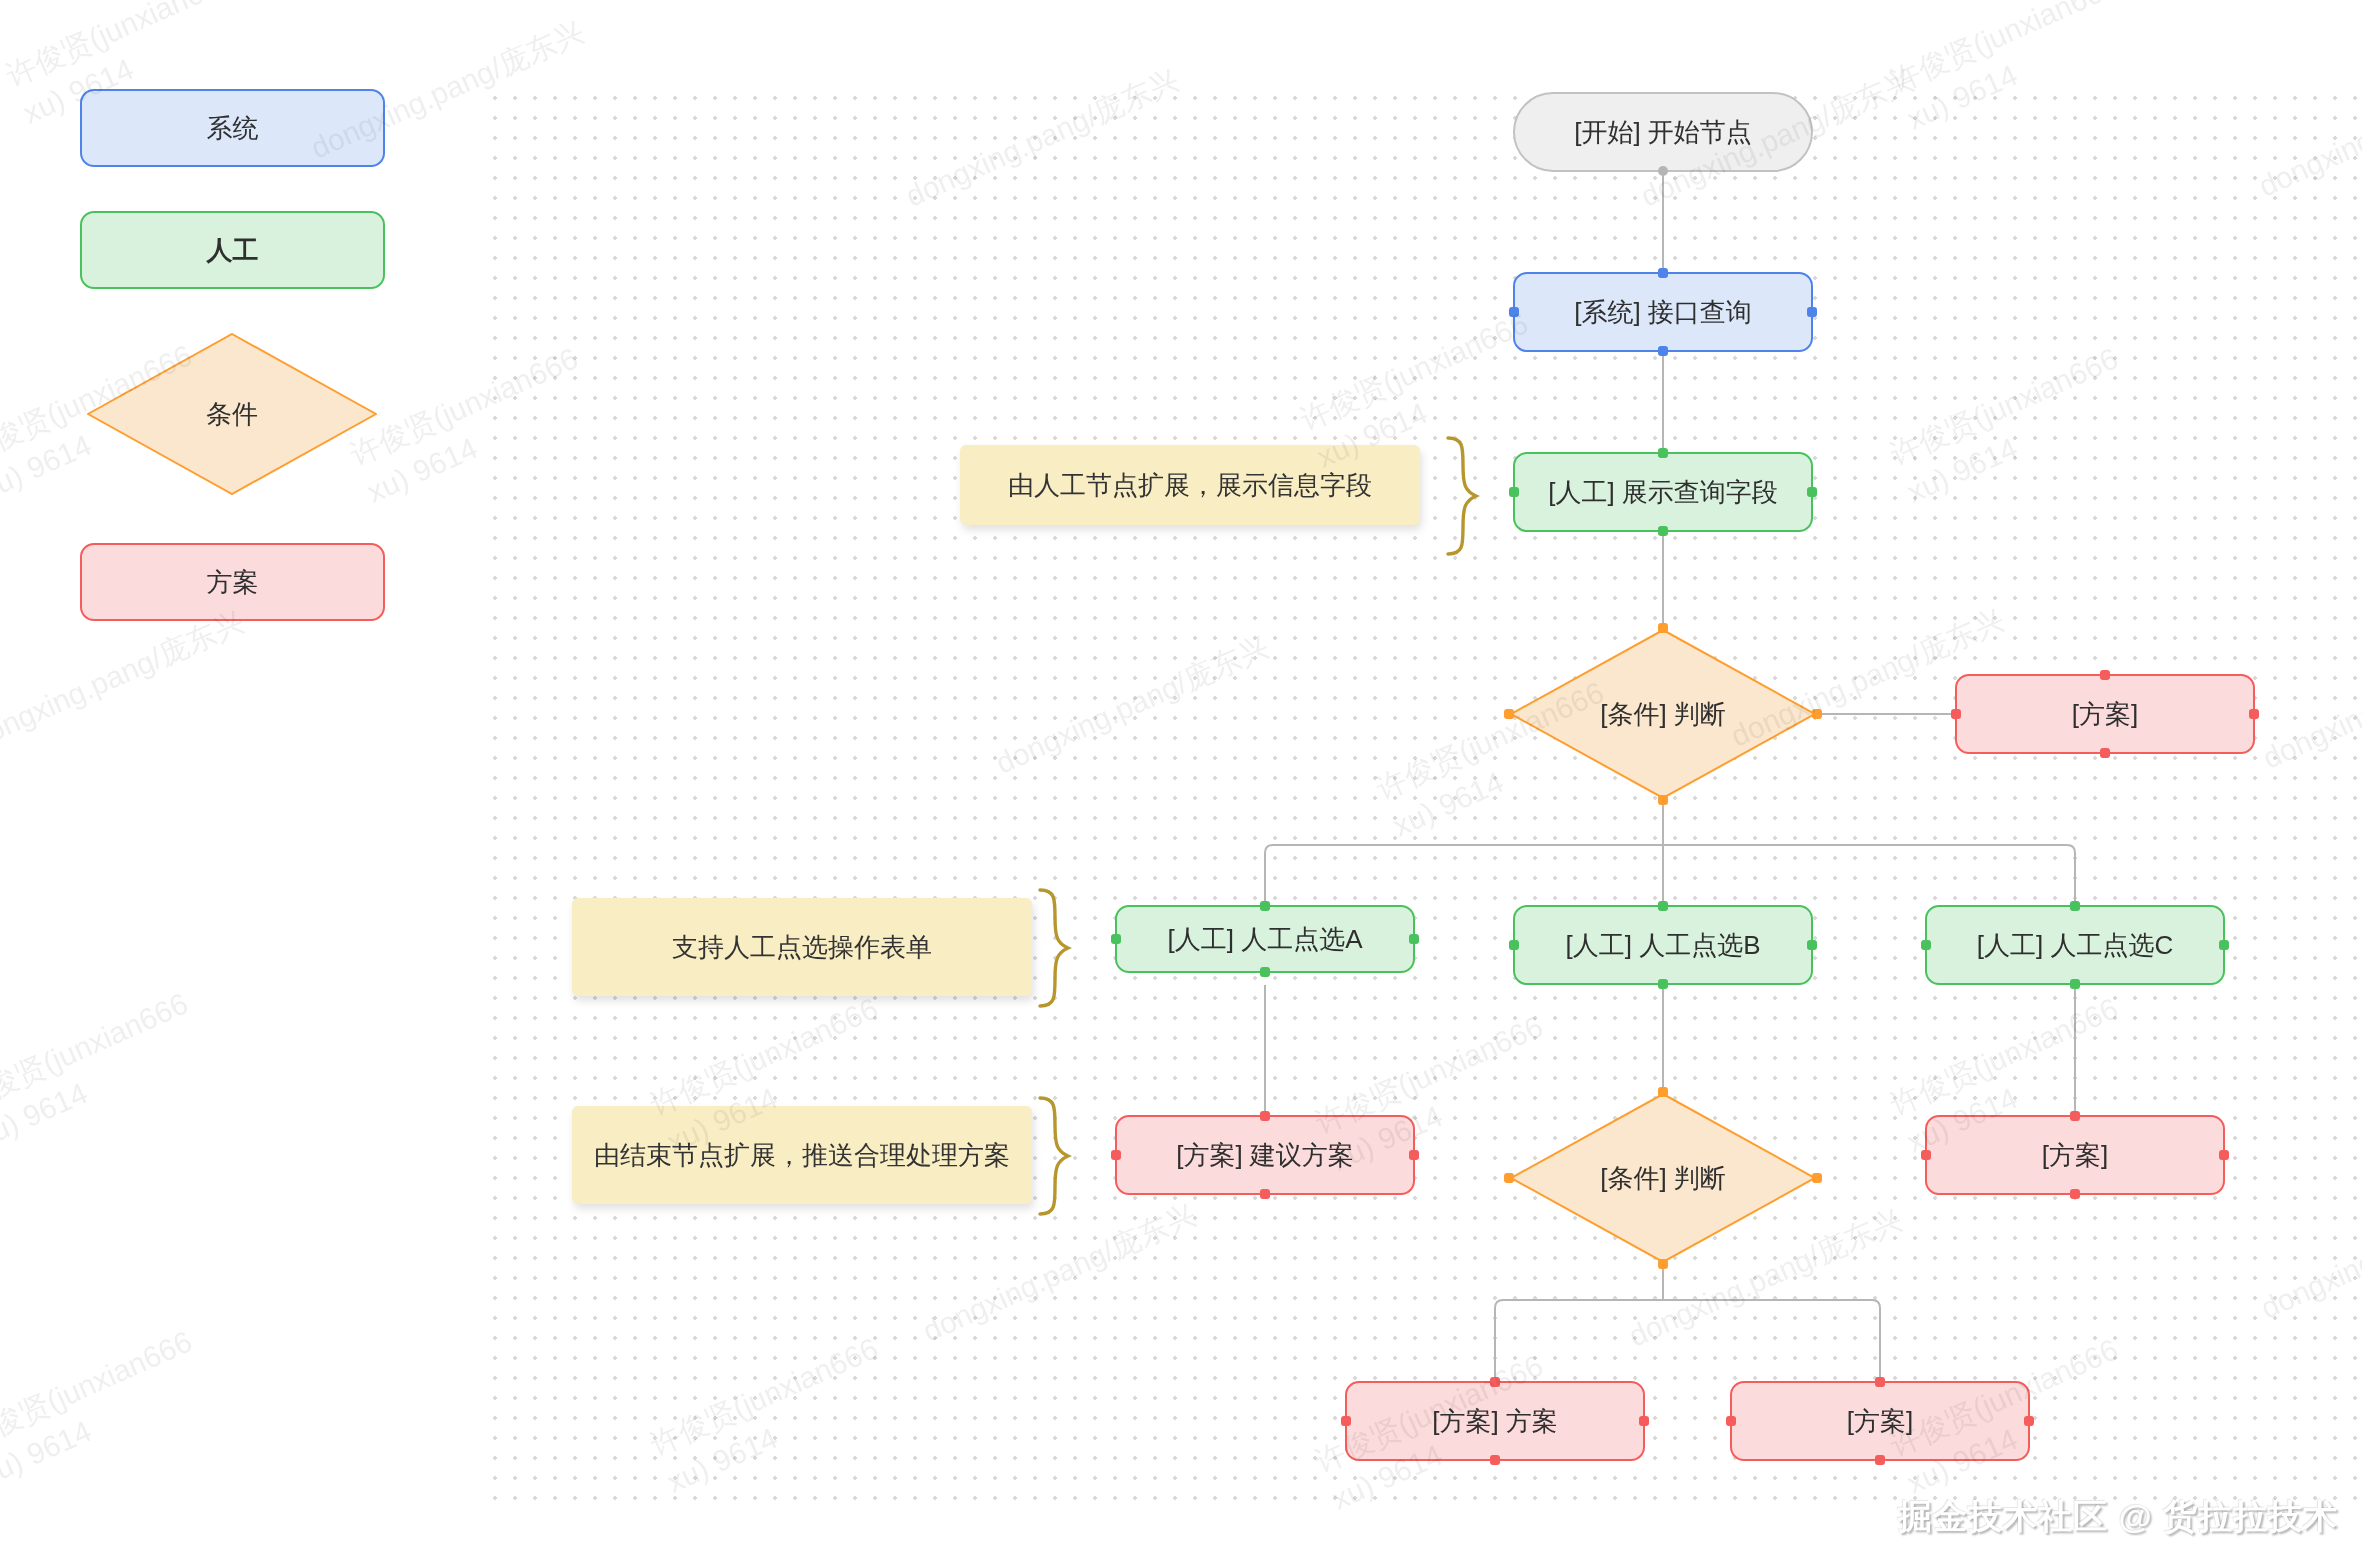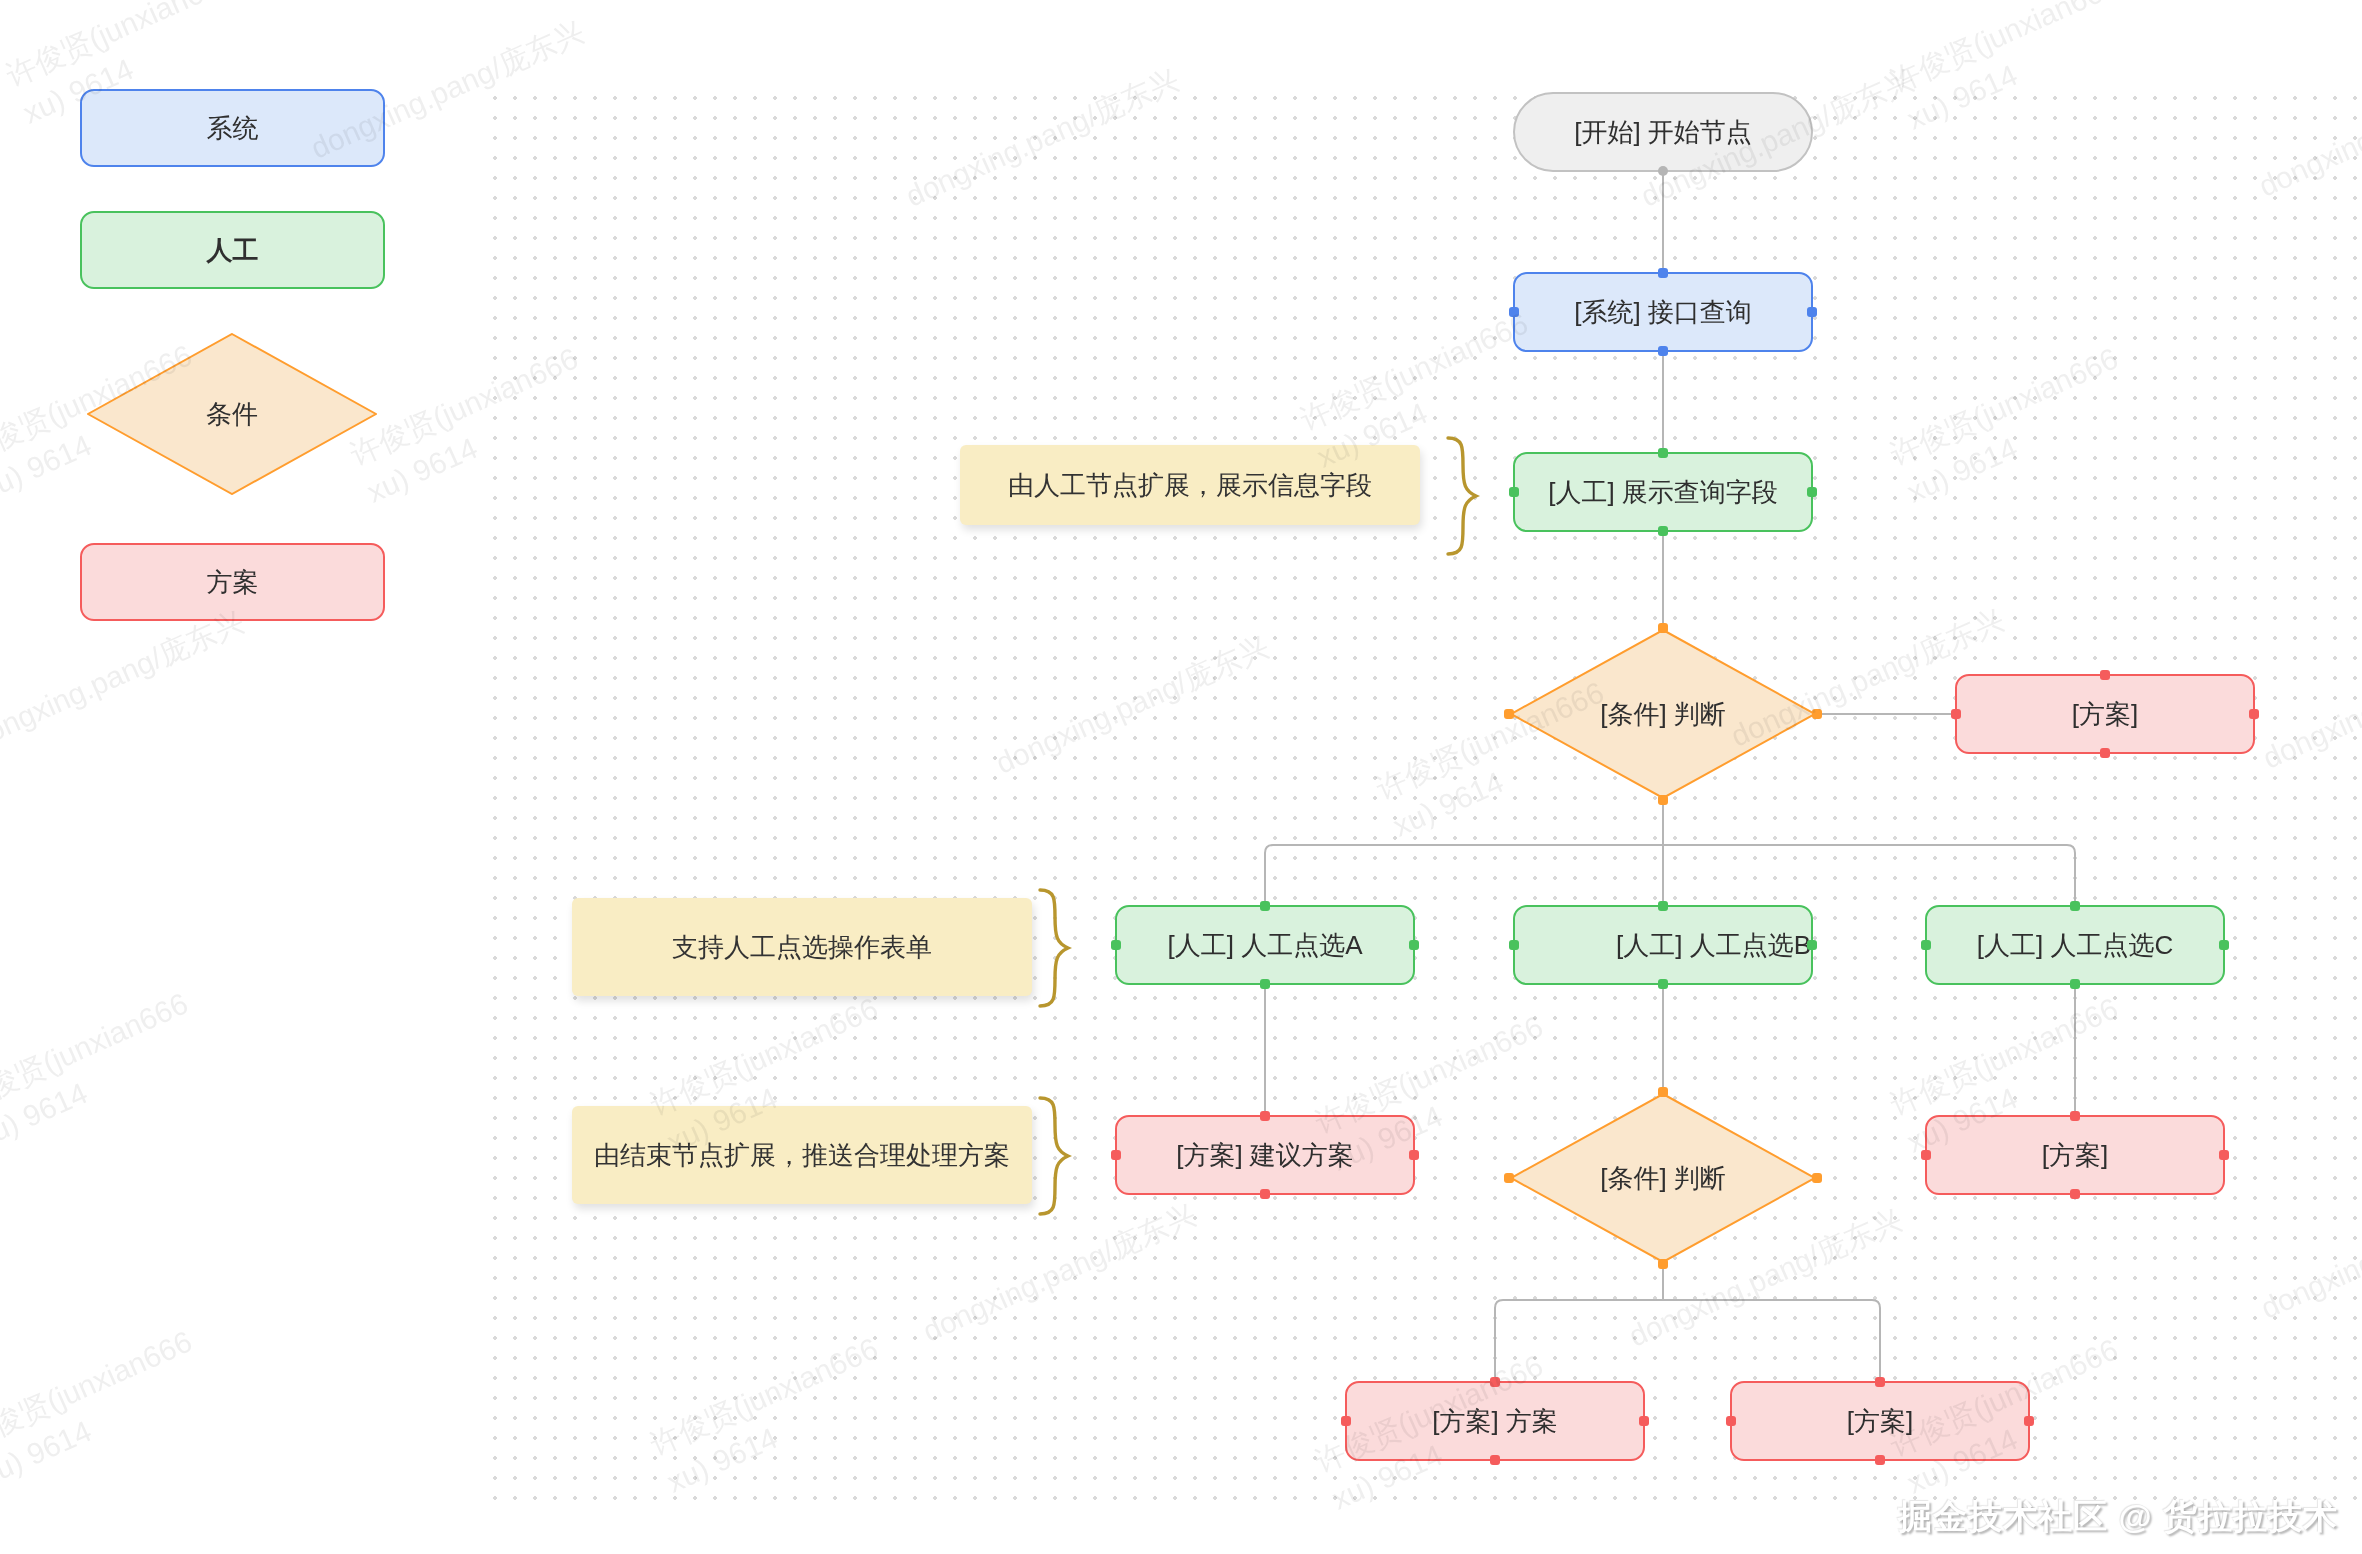--- a/index.html
+++ b/index.html
@@ -122,29 +122,29 @@
 </div>
 
 <div class="node planN" style="left:1955px;top:674px;width:300px;height:80px;">
   <span>[方案]</span>
   <span class="dot t plan-dot"></span>
   <span class="dot l plan-dot"></span>
   <span class="dot r plan-dot"></span>
   <span class="dot b plan-dot"></span>
 </div>
 
-<div class="node manN" style="left:1115px;top:905px;width:300px;height:80px;">
+<div class="node manN" style="left:1115px;top:905px;width:300px;height:68px;">
   <span>[人工] 人工点选A</span>
   <span class="dot t man-dot"></span>
   <span class="dot l man-dot"></span>
   <span class="dot r man-dot"></span>
   <span class="dot b man-dot"></span>
 </div>
 
-<div class="node manN" style="left:1513px;top:905px;width:300px;height:80px;justify-content:flex-end;">
+<div class="node manN" style="left:1513px;top:905px;width:300px;height:80px;">
   <span>[人工] 人工点选B</span>
   <span class="dot t man-dot"></span>
   <span class="dot l man-dot"></span>
   <span class="dot r man-dot"></span>
   <span class="dot b man-dot"></span>
 </div>
 
 <div class="node manN" style="left:1925px;top:905px;width:300px;height:80px;">
   <span>[人工] 人工点选C</span>
   <span class="dot t man-dot"></span>

